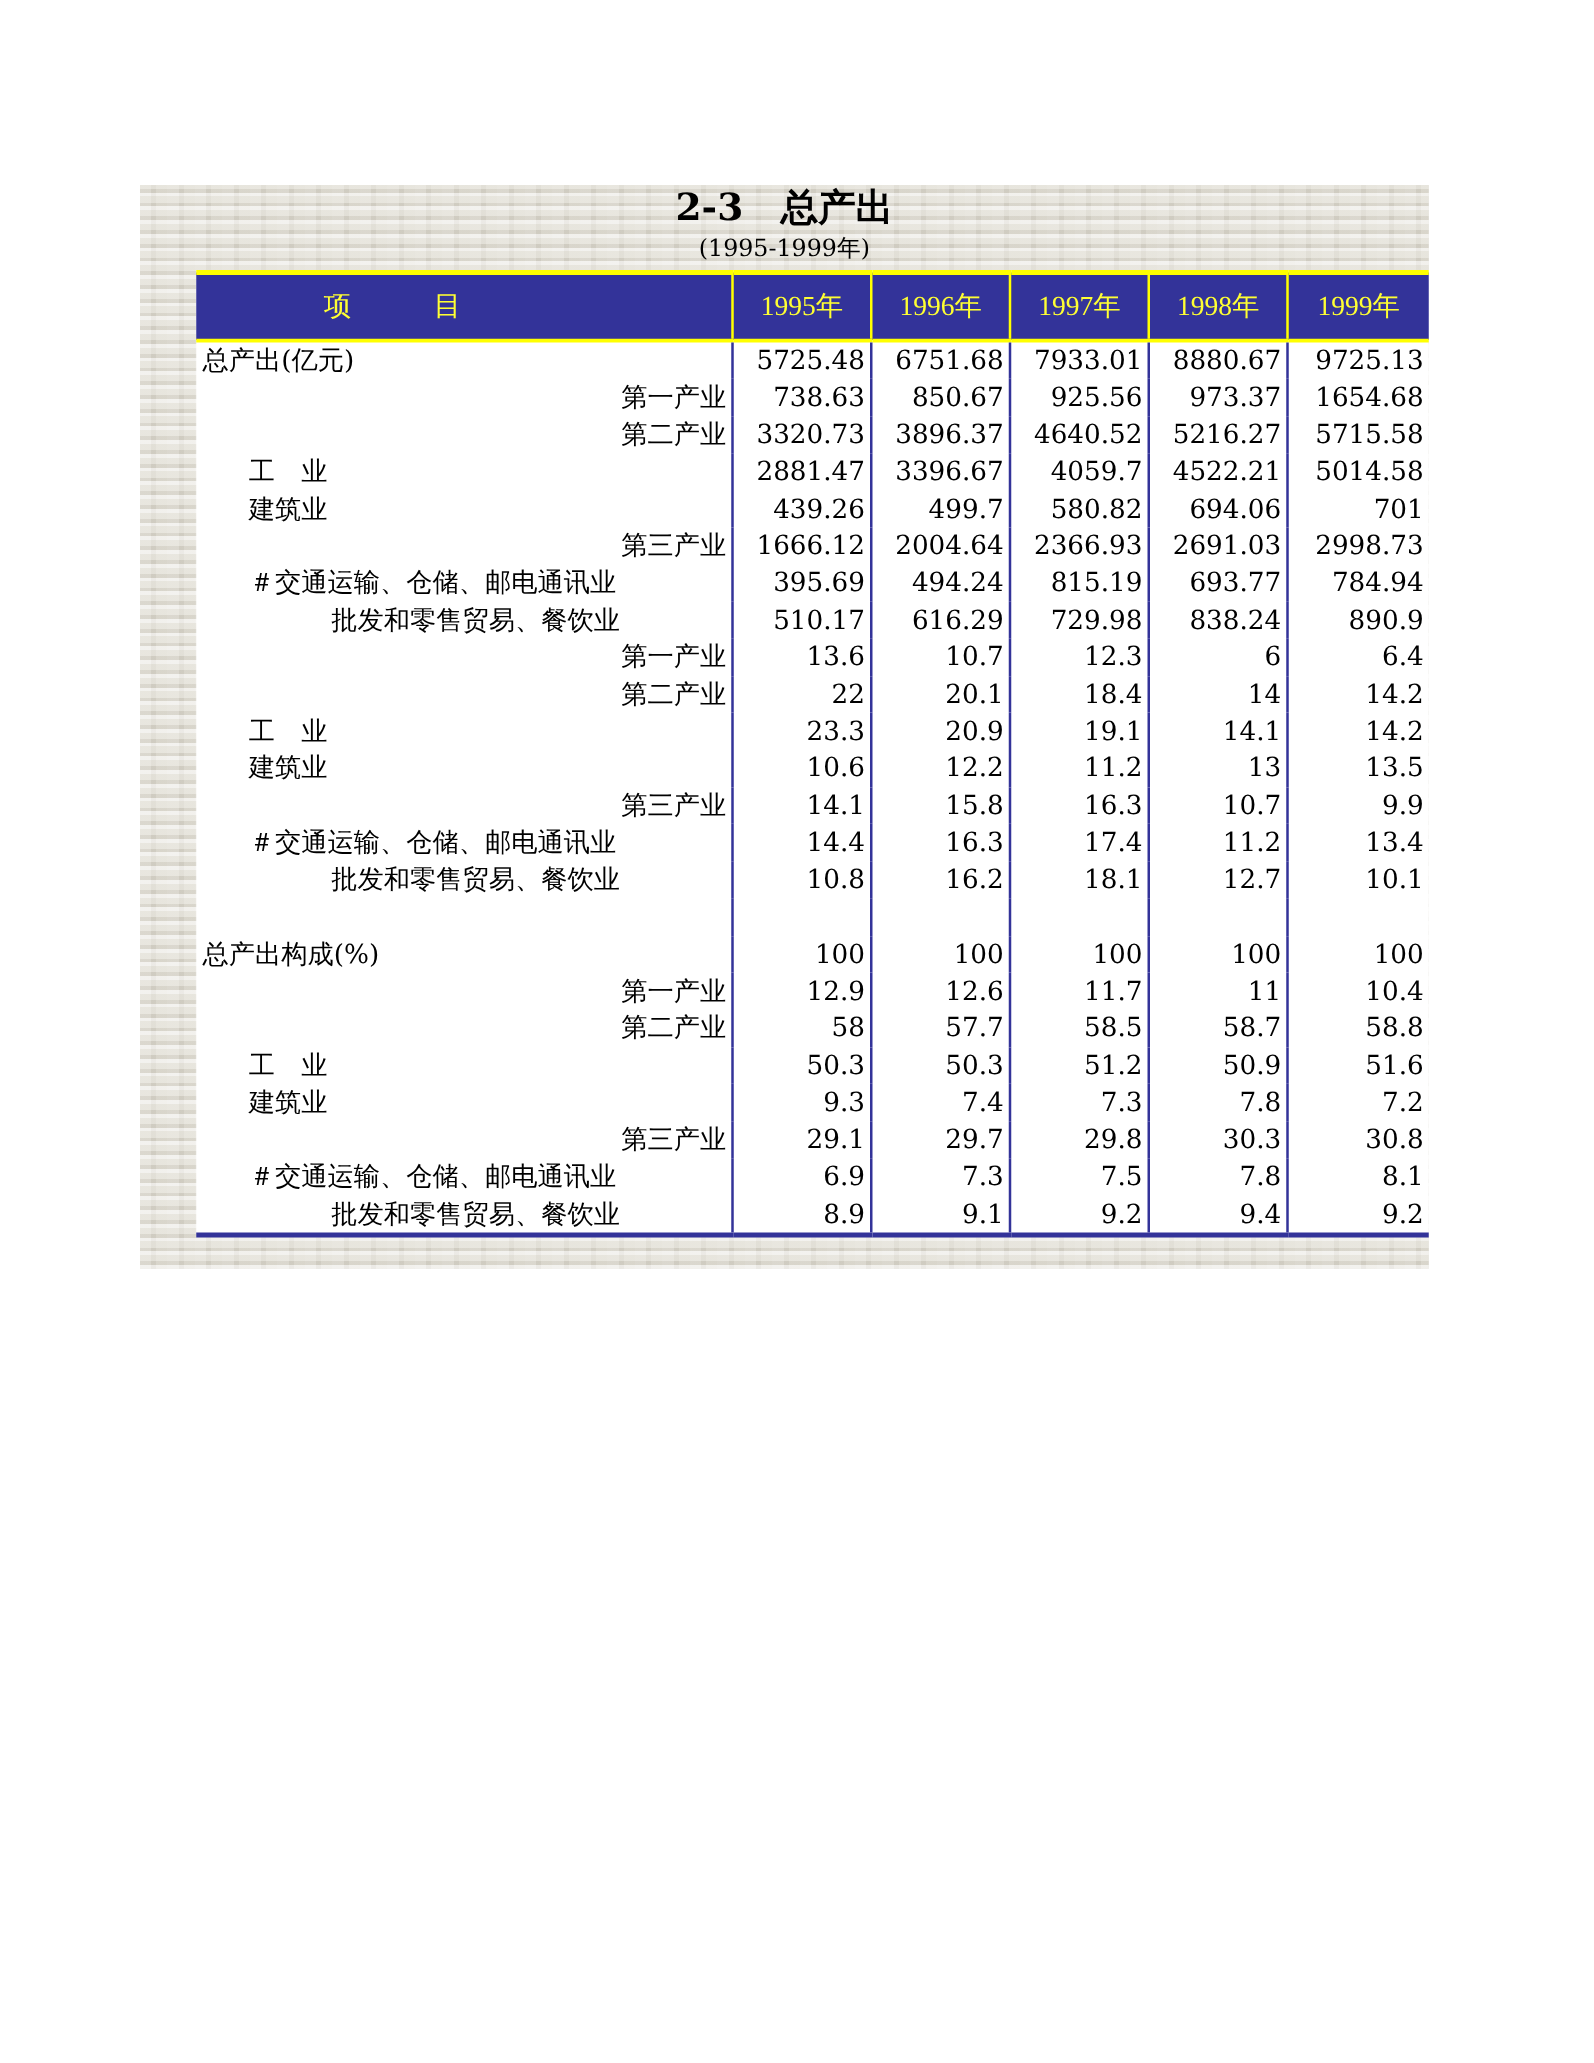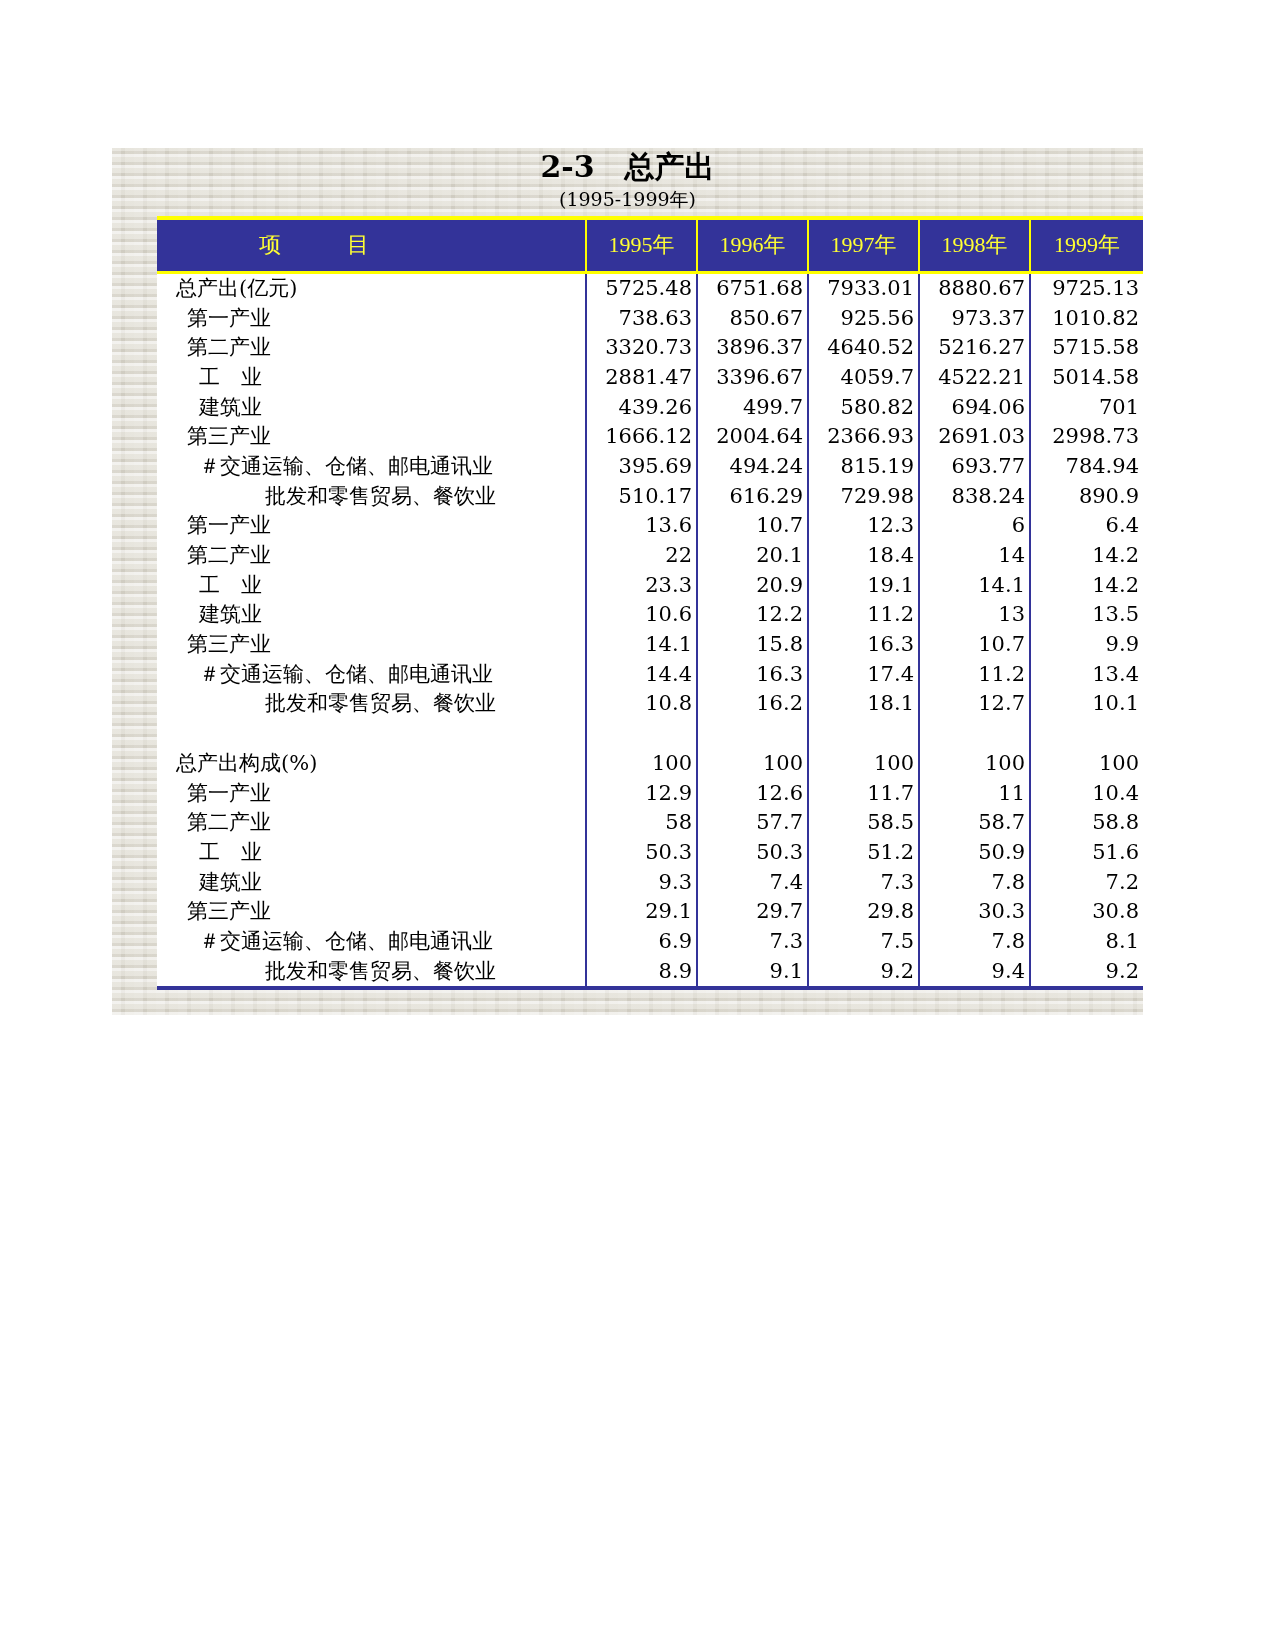--- a/index.html
+++ b/index.html
@@ -33,22 +33,22 @@
     border-left: 2px solid #ffff00; padding: 0;
   }
   thead th:first-child { border-left: none; }
   thead th.item-head { text-align: left; padding-left: 102px; letter-spacing: 0; }
   tbody td {
     height: 29.7px; padding: 0 4px 0 0; font-size: 21px; line-height: 29px;
     white-space: nowrap; text-align: right;
     border-left: 2px solid #333399;
     font-family: "DejaVu Serif", serif;
   }
-  tbody td.label { text-align: left; border-left: none; padding-left: 19px; }
-  tbody td.ind1 { padding-left: 30px; }
+  tbody td.label { text-align: left; border-left: none; padding-left: 5px; }
+  tbody td.ind1 { padding-left: 30px; text-align: right; }
   tbody td.ind2 { padding-left: 42px; }
   tbody td.ind3 { padding-left: 108px; }
   tbody tr.last td { border-bottom: 4px solid #333399; }
   tbody tr.blank td { height: 29.7px; }
   col.c0 { width: 429px; }
   col.cy { width: 111px; }
   col.clast { width: 113px; }
 </style>
 </head>
 <body>
@@ -85,21 +85,21 @@
           <td>7933.01</td>
           <td>8880.67</td>
           <td>9725.13</td>
         </tr>
         <tr>
           <td class="label ind1">第一产业</td>
           <td>738.63</td>
           <td>850.67</td>
           <td>925.56</td>
           <td>973.37</td>
-          <td>1010.82</td>
+          <td>1654.68</td>
         </tr>
         <tr>
           <td class="label ind1">第二产业</td>
           <td>3320.73</td>
           <td>3896.37</td>
           <td>4640.52</td>
           <td>5216.27</td>
           <td>5715.58</td>
         </tr>
         <tr>

